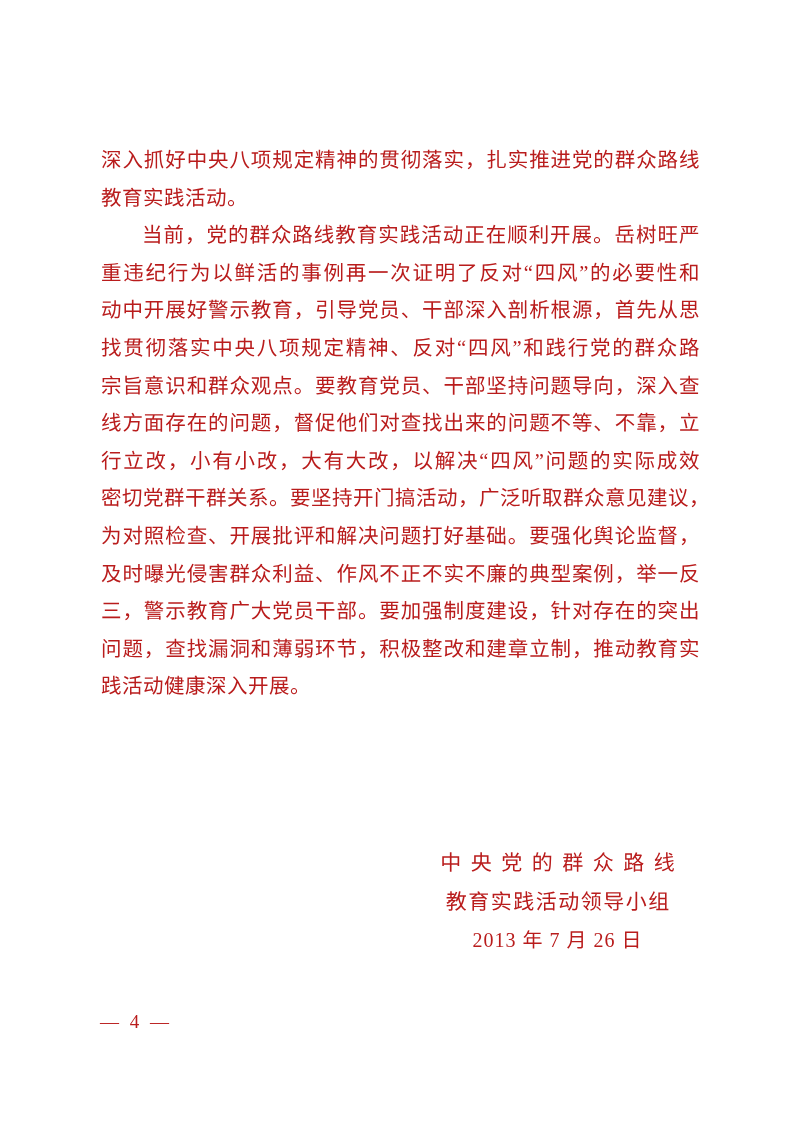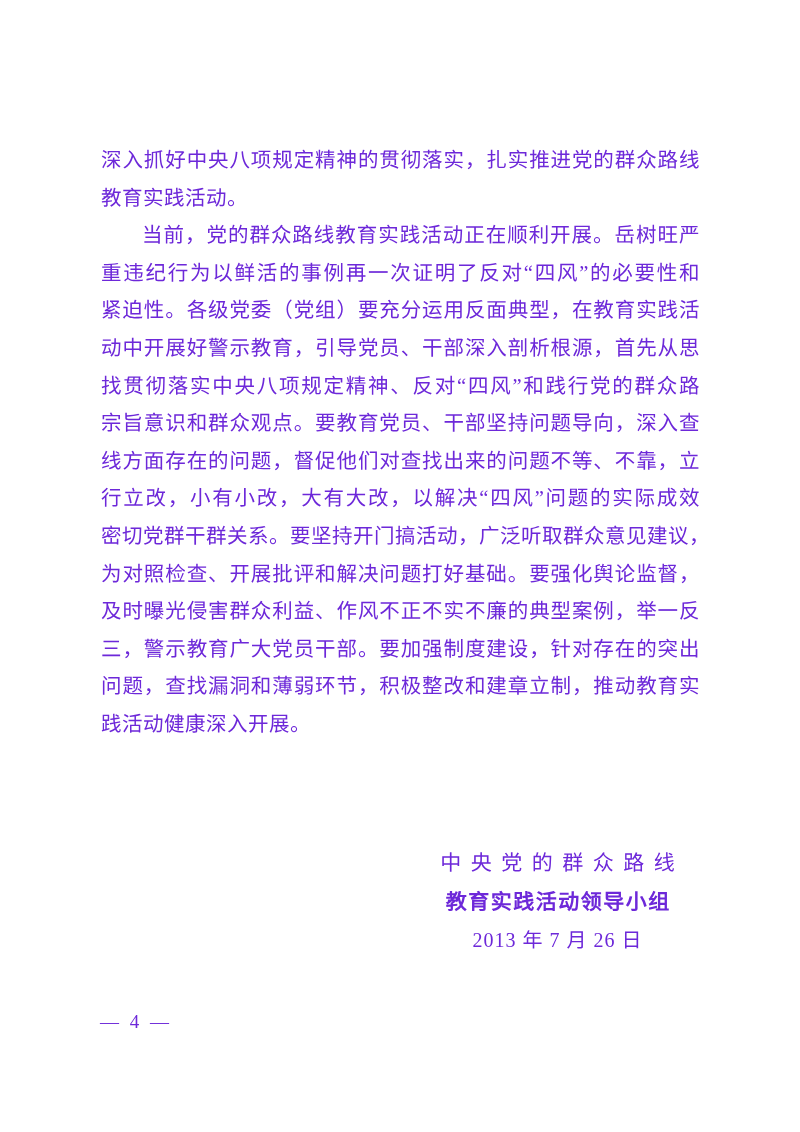--- a/index.html
+++ b/index.html
@@ -1,21 +1,21 @@
 <!DOCTYPE html>
 <html lang="zh-CN"><head>
 <meta charset="utf-8">
 <style>
   html, body { margin: 0; padding: 0; }
   .page {
     position: relative;
     width: 800px;
     height: 1132px;
     background: #ffffff;
-    color: #6d28d9;
+    color: #b91c1c;
     font-family: "Liberation Serif", "DejaVu Serif", serif;
     overflow: hidden;
   }
   .body-text {
     position: absolute;
     left: 101px;
     top: 142px;
     width: 599px;
   }
   .body-line {
@@ -38,21 +38,21 @@
     left: 405px;
     width: 305px;
     text-align: center;
   }
   .sig-line {
     font-size: 21px;
     line-height: 38.5px;
     white-space: nowrap;
   }
   .sig-org1 { letter-spacing: 9.5px; padding-left: 9.5px; }
-  .sig-org2 { letter-spacing: 1.5px; padding-left: 1.5px; font-weight: bold; }
+  .sig-org2 { letter-spacing: 1.5px; padding-left: 1.5px; }
   .sig-date { font-size: 20px; letter-spacing: 1px; }
   .page-number {
     position: absolute;
     left: 100px;
     top: 1008px;
     font-size: 19px;
     line-height: 28px;
     letter-spacing: 3px;
     white-space: nowrap;
   }
@@ -61,21 +61,20 @@
 <body>
 
 <div class="page">
 
   <main class="body-text">
 
   <div class="body-line fill">深入抓好中央八项规定精神的贯彻落实，扎实推进党的群众路线</div>
       <div class="body-line">教育实践活动。</div>
       <div class="body-line fill indent">当前，党的群众路线教育实践活动正在顺利开展。岳树旺严</div>
       <div class="body-line fill">重违纪行为以鲜活的事例再一次证明了反对“四风”的必要性和</div>
-      <div class="body-line fill">紧迫性。各级党委（党组）要充分运用反面典型，在教育实践活</div>
       <div class="body-line fill">动中开展好警示教育，引导党员、干部深入剖析根源，首先从思</div>
       <div class="body-line fill">找贯彻落实中央八项规定精神、反对“四风”和践行党的群众路</div>
       <div class="body-line fill">宗旨意识和群众观点。要教育党员、干部坚持问题导向，深入查</div>
       <div class="body-line fill">线方面存在的问题，督促他们对查找出来的问题不等、不靠，立</div>
       <div class="body-line fill">行立改，小有小改，大有大改，以解决“四风”问题的实际成效</div>
       <div class="body-line fill">密切党群干群关系。要坚持开门搞活动，广泛听取群众意见建议，</div>
       <div class="body-line fill">为对照检查、开展批评和解决问题打好基础。要强化舆论监督，</div>
       <div class="body-line fill">及时曝光侵害群众利益、作风不正不实不廉的典型案例，举一反</div>
       <div class="body-line fill">三，警示教育广大党员干部。要加强制度建设，针对存在的突出</div>
       <div class="body-line fill">问题，查找漏洞和薄弱环节，积极整改和建章立制，推动教育实</div>

